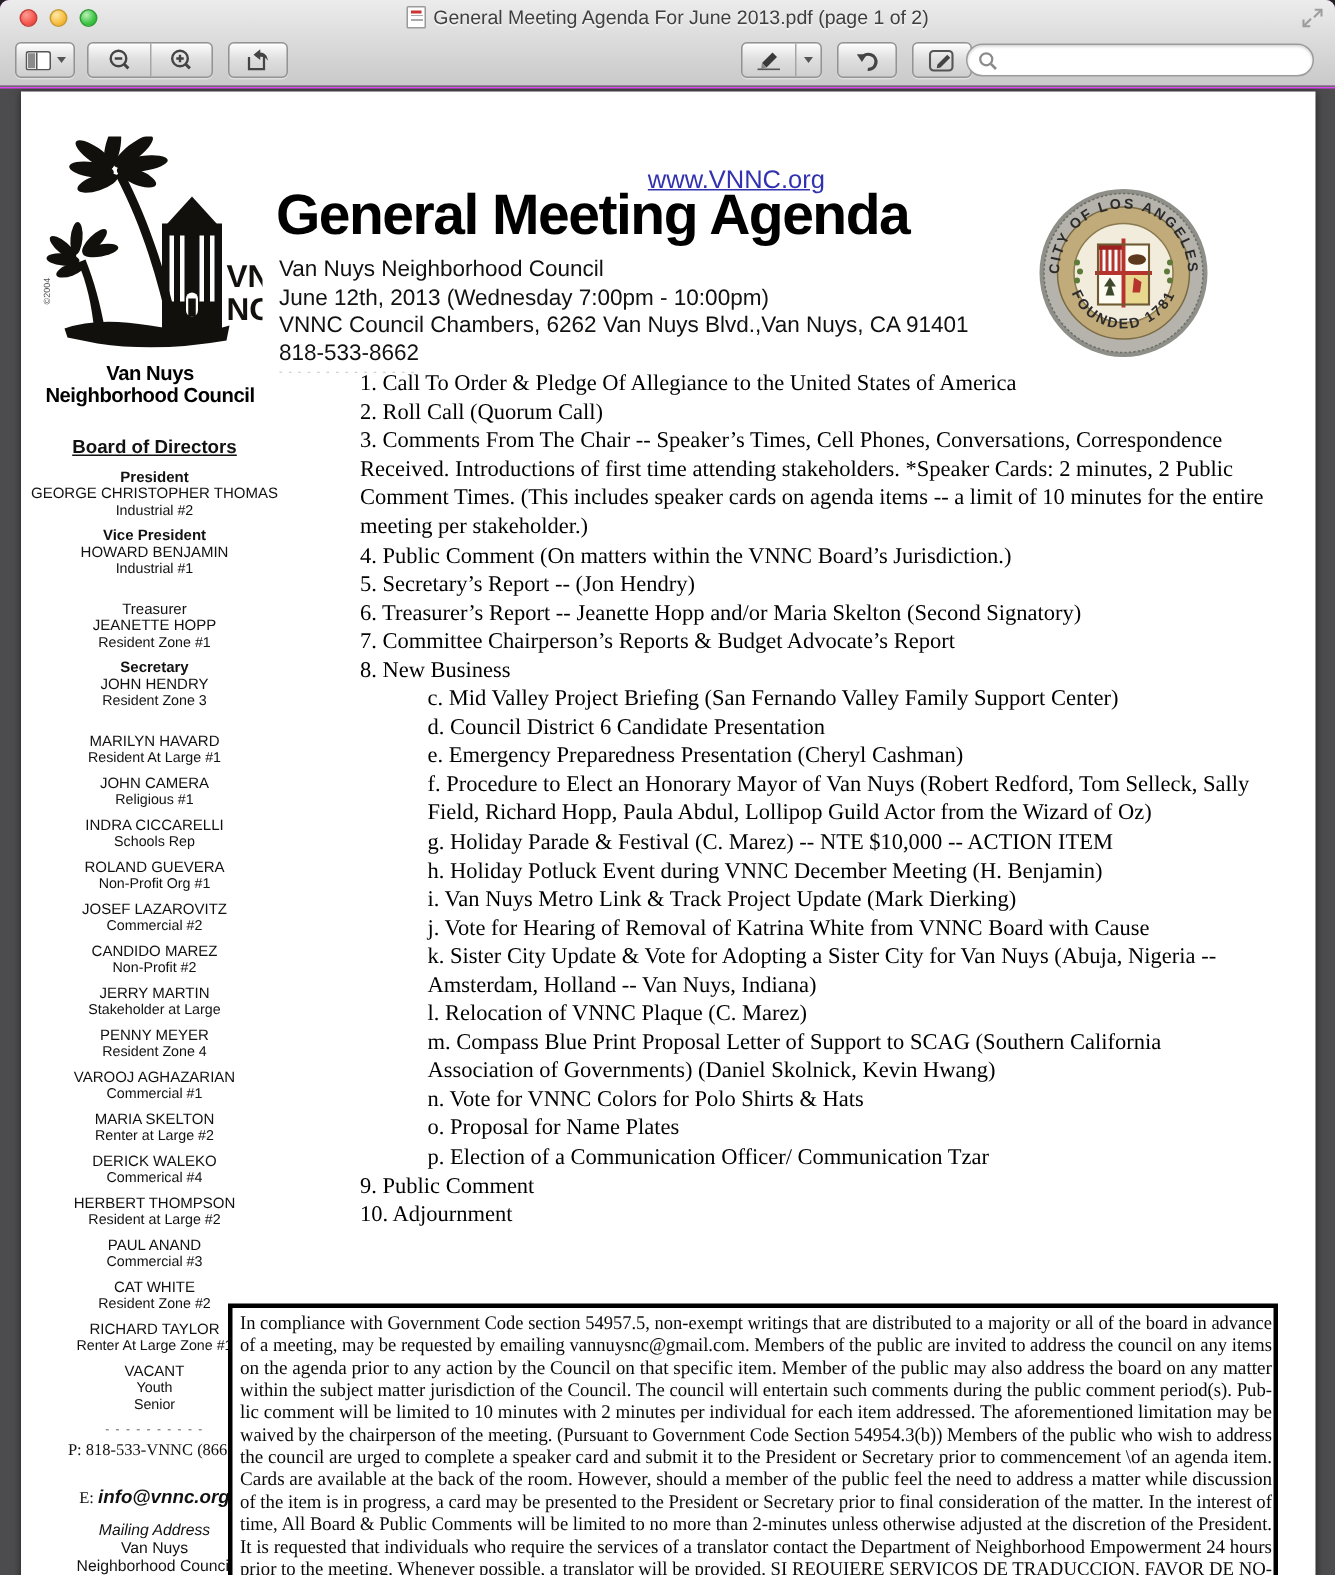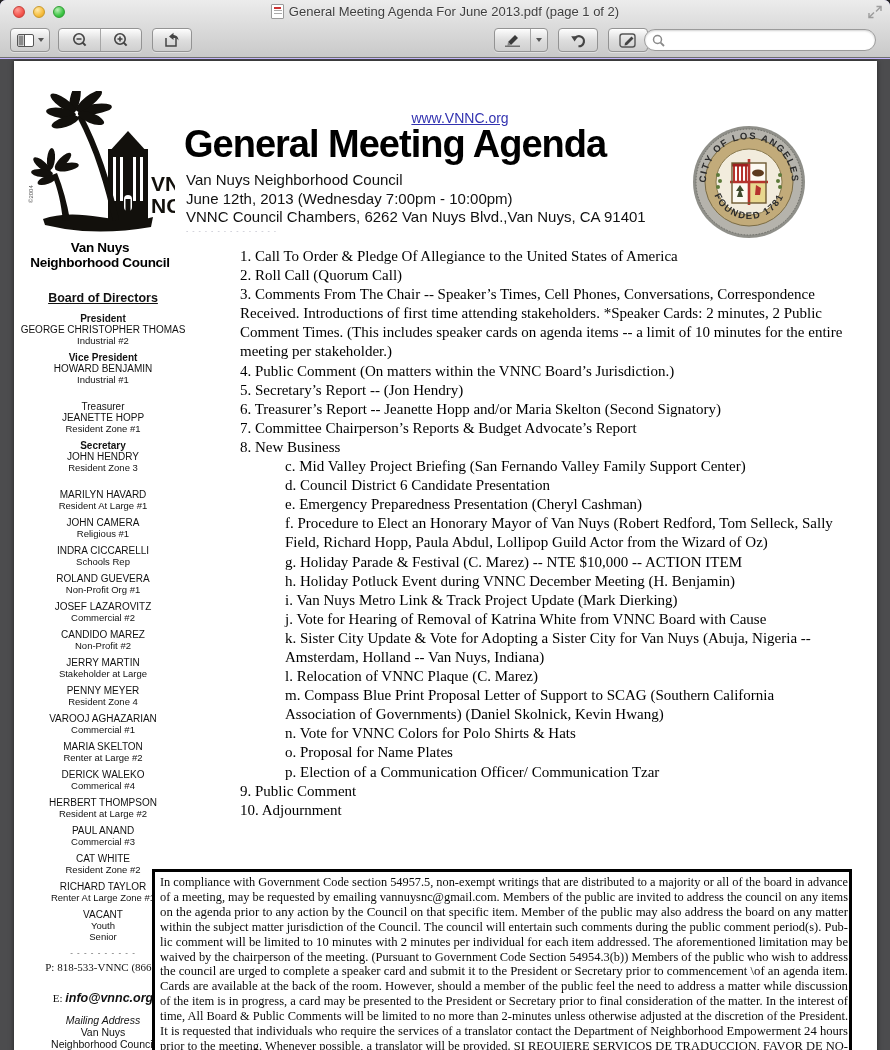--- a/index.html
+++ b/index.html
@@ -1,17 +1,17 @@
 <!DOCTYPE html>
 <html><head>
 <meta charset="utf-8">
 <style>
   * { margin:0; padding:0; box-sizing:border-box; }
   html,body { width:890px; height:1050px; background:#222; font-family:"Liberation Sans", sans-serif; }
-  .window { width:890px; height:1050px; border-radius:6px 6px 0 0; overflow:hidden; position:relative; background:#c4b5fd; }
+  .window { width:890px; height:1050px; border-radius:6px 6px 0 0; overflow:hidden; position:relative; background:#d946ef; }
 
   
   .chrome { position:absolute; top:0; left:0; width:890px; height:58px;
     background:linear-gradient(#ececec 0%, #dcdcdc 45%, #c9c9c9 100%);
     border-bottom:1px solid #6f6f6f; }
   .titlebar { position:relative; height:25px; }
   .traffic { position:absolute; top:6px; left:13px; display:flex; gap:8px; }
   .light { width:12px; height:12px; border-radius:50%; }
   .light.red    { background:radial-gradient(circle at 35% 30%, #ff9d96, #f4564e 60%, #d83b34); border:1px solid #c63f39; }
   .light.yellow { background:radial-gradient(circle at 35% 30%, #ffe9a8, #f6bd3e 60%, #dd9f23); border:1px solid #c99a2c; }
@@ -34,21 +34,21 @@
   .search-field { position:absolute; top:4px; right:14px; width:232px; height:22px; background:#fff;
     border:1px solid #9b9b9b; border-radius:12px; box-shadow:inset 0 1px 2px rgba(0,0,0,.18);
     display:flex; align-items:center; padding-left:7px; }
   .search-field input { border:none; outline:none; background:transparent; font-size:12px; width:190px; margin-left:4px; font-family:"Liberation Sans",sans-serif; }
 
   
   .content { position:absolute; top:59px; left:0; width:890px; height:991px; background:#4c4c4e; overflow:hidden; }
   .pdfpage { position:absolute; left:14px; top:2px; width:863px; height:1120px; background:#ffffff; box-shadow:0 0 5px rgba(0,0,0,.55); }
 
   
-  .doc-link { position:absolute; left:356px; top:49px; width:180px; text-align:center; font-size:14px; color:#3232b0; text-decoration:underline; }
+  .doc-link { position:absolute; left:356px; top:49px; width:180px; text-align:right; font-size:17px; color:#3232b0; text-decoration:underline; }
   .doc-title { position:absolute; left:170px; top:62px; font-size:38px; font-weight:bold; letter-spacing:-1px; color:#000; white-space:nowrap; }
   .doc-sub { position:absolute; left:172px; top:110px; font-size:15px; color:#111; line-height:18.5px; white-space:nowrap; }
   .phone-strike { font-size:7px; color:#b9b9c6; letter-spacing:1px; line-height:7px; }
 
   
   .logo-block { position:absolute; left:0; top:30px; width:172px; text-align:center; }
   .logo-org { font-weight:bold; font-size:13.5px; line-height:15px; color:#000; letter-spacing:-0.3px; }
 
   
   .seal { position:absolute; left:678px; top:64px; width:114px; height:114px; }
@@ -229,20 +229,21 @@
         <div class="logo-org">Van Nuys</div>
         <div class="logo-org">Neighborhood Council</div>
       </div>
 
       <a class="doc-link">www.VNNC.org</a>
       <div class="doc-title">General Meeting Agenda</div>
       <div class="doc-sub">
         <div>Van Nuys Neighborhood Council</div>
         <div>June 12th, 2013 (Wednesday 7:00pm - 10:00pm)</div>
         <div>VNNC Council Chambers, 6262 Van Nuys Blvd.,Van Nuys, CA 91401</div>
+        <div>818-533-8662</div>
         <div class="phone-strike">- - - -  - - - - - -  - - - - -</div>
       </div>
 
       <svg class="seal" viewBox="0 0 114 114">
         <circle cx="57" cy="57" r="56" fill="#8f8f89"></circle>
         <circle cx="57" cy="57" r="53" fill="#b5b3ac" stroke="#6e6e68" stroke-width="1" stroke-dasharray="1.5 1.5"></circle>
         <circle cx="57" cy="57" r="44" fill="#c2ab7a" stroke="#7a6b44" stroke-width="1"></circle>
         <circle cx="57" cy="57" r="33" fill="#f2ecdd" stroke="#8a7a50" stroke-width="1"></circle>
         <defs>
           <path id="arcTop" d="M 14,57 A 43,43 0 0 1 100,57"></path>

